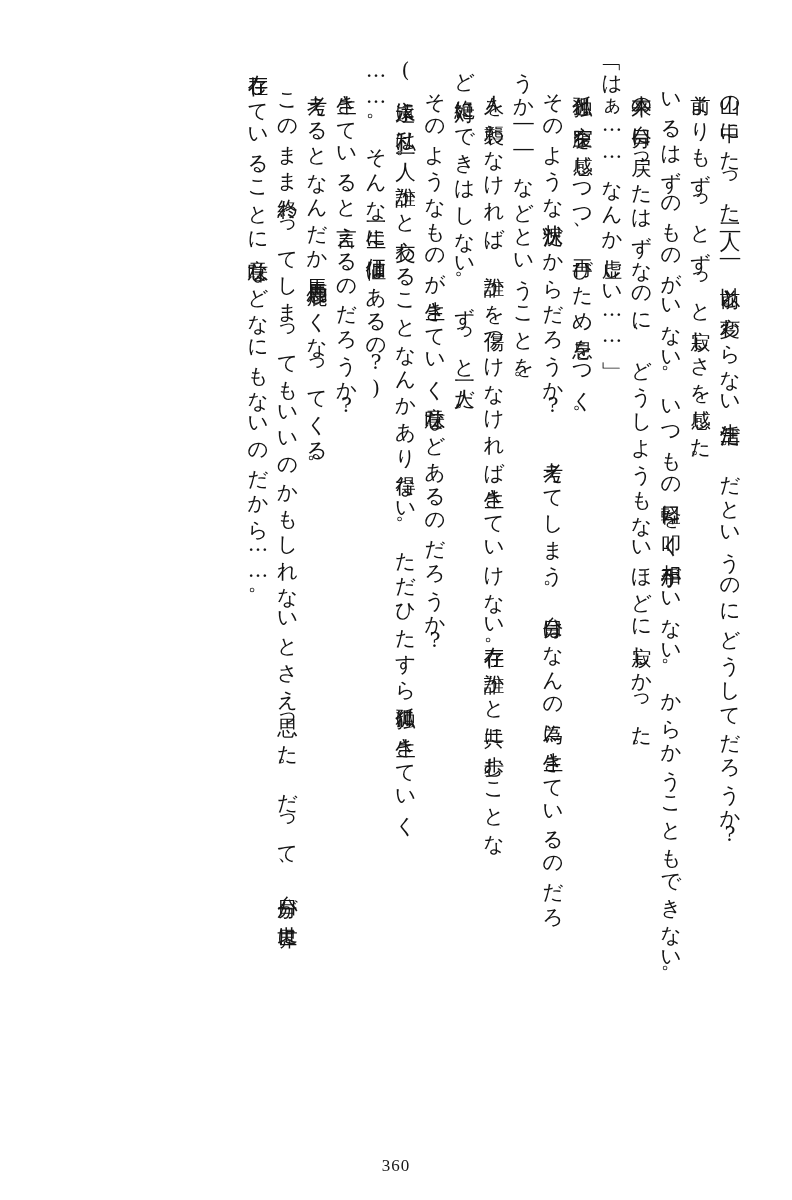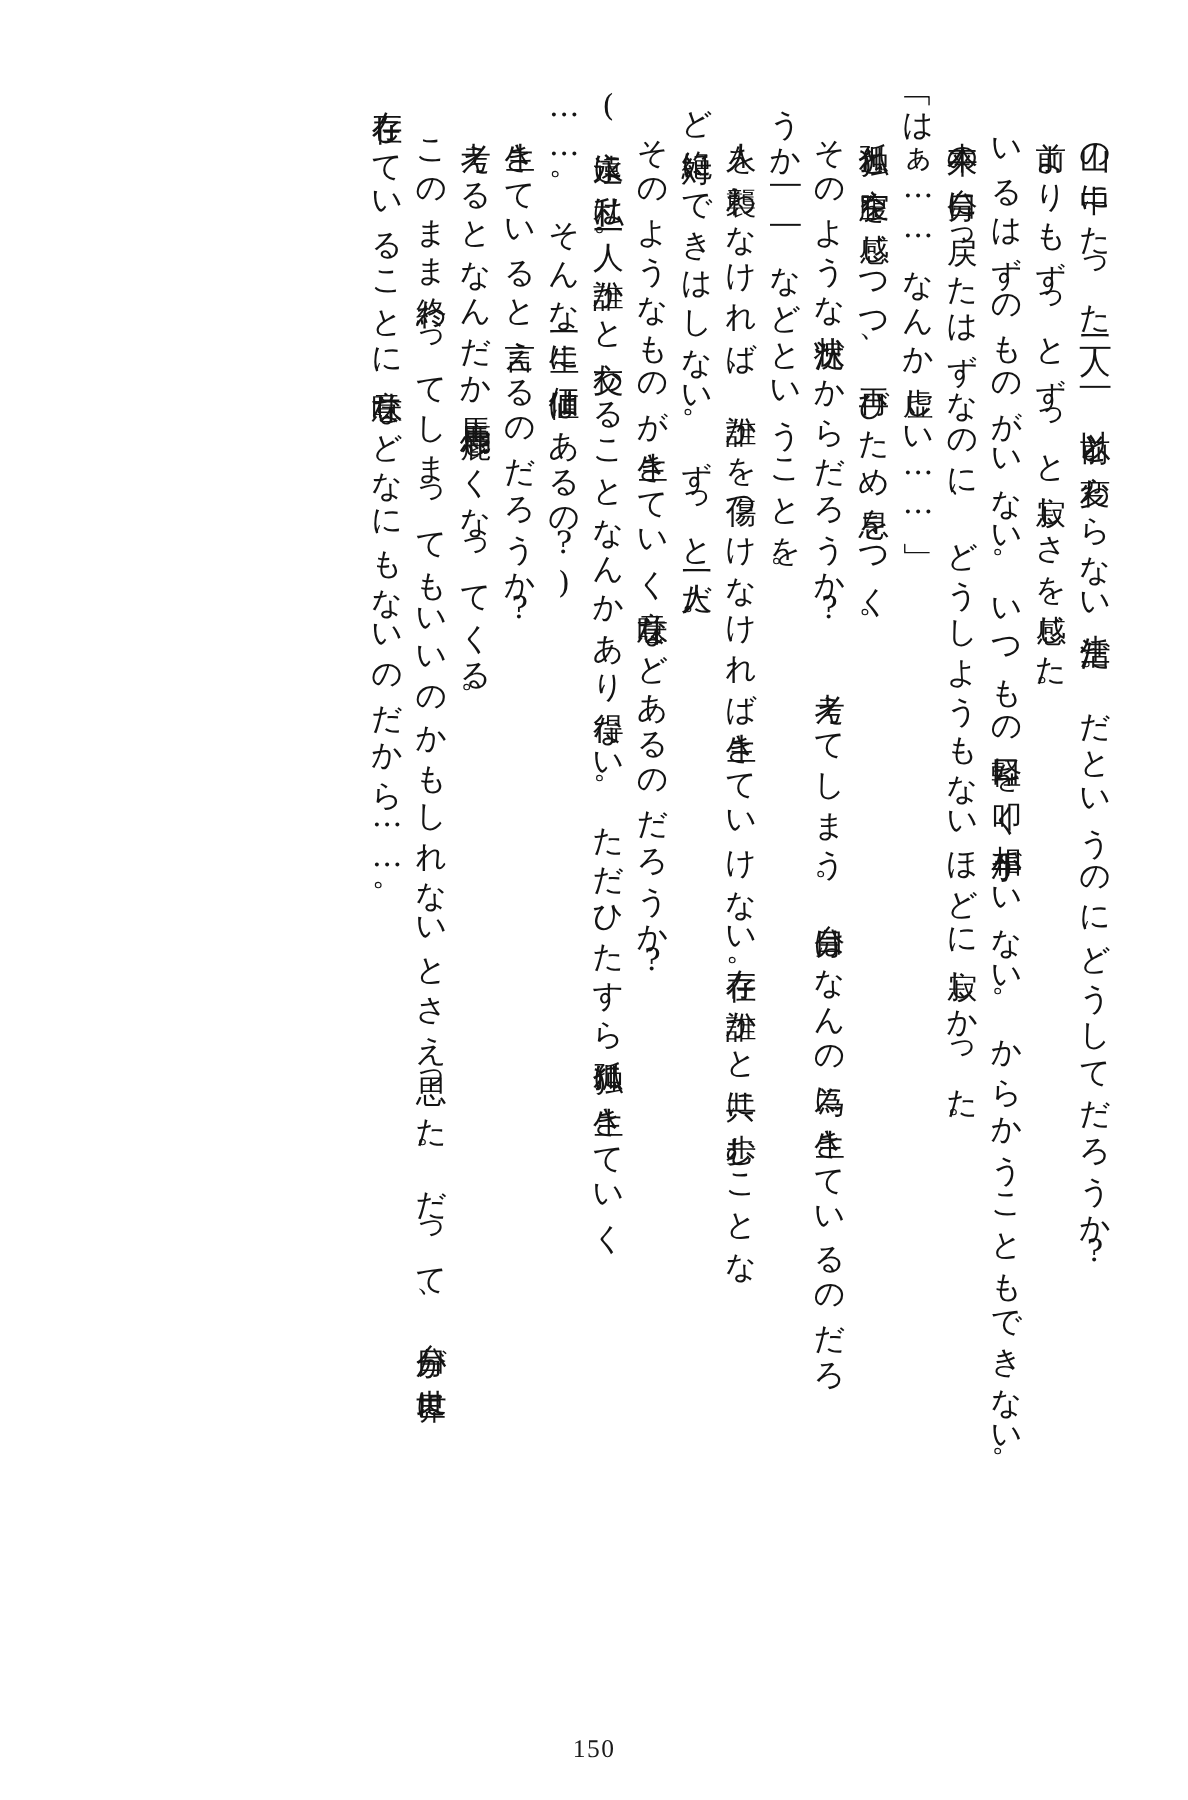--- a/index.html
+++ b/index.html
@@ -84,14 +84,14 @@
     <div class="line indent-1">人を襲わなければ、誰かを傷つけなければ生きていけない存在。誰かと共に歩むことな</div>
     <div class="line indent-0">ど絶対にできはしない。ずっと一人だ。</div>
     <div class="line indent-1">そのようなものが生きていく意味などあるのだろうか?</div>
     <div class="line indent-0">(永遠に私は一人。誰かと交わることなんかあり得ない。ただひたすら孤独に生きていく</div>
     <div class="line indent-0">……。そんな一生に価値はあるの?)</div>
     <div class="line indent-1">生きていると言えるのだろうか?</div>
     <div class="line indent-1">考えるとなんだか馬鹿馬鹿しくなってくる。</div>
     <div class="line indent-1">このまま終わってしまってもいいのかもしれないとさえ思った。だって、自分が世界に</div>
     <div class="line indent-0">存在していることに意味などなにもないのだから……。</div>
   </div>
-  <div id="page-number">150</div>
+  <div id="page-number">360</div>
 </div>
 
 </body></html>

